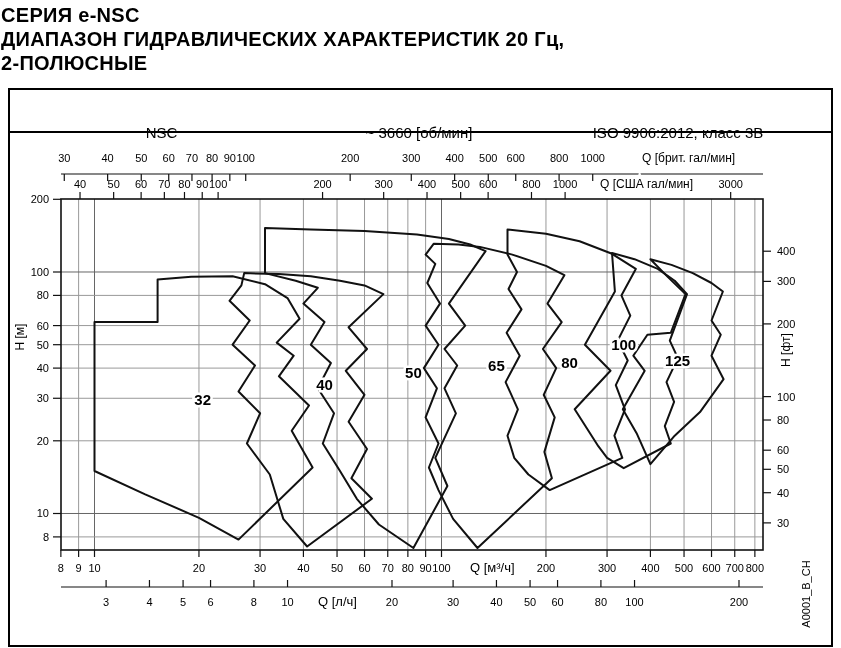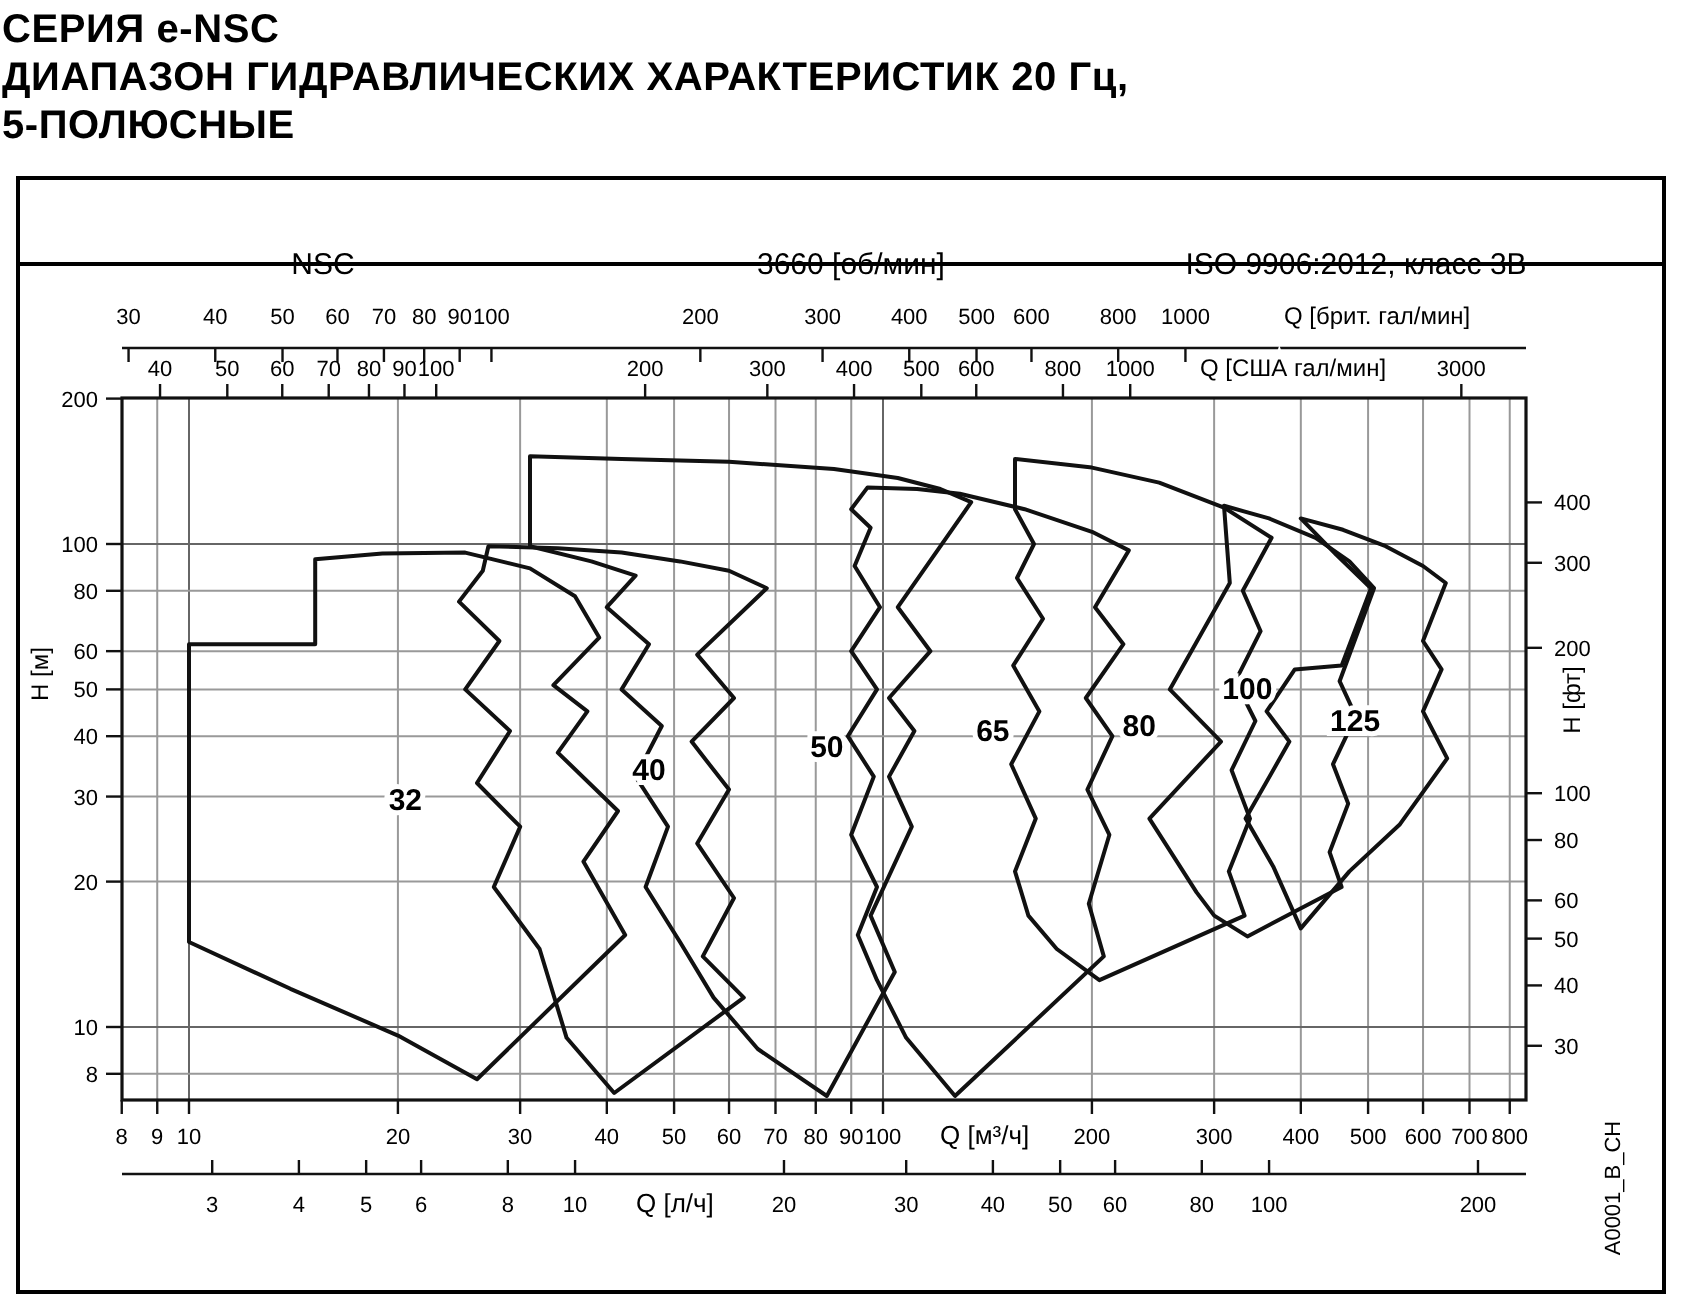--- a/index.html
+++ b/index.html
@@ -17,21 +17,21 @@
   #chart{display:block;width:821px;height:512px;}
   text{font-family:"Liberation Sans",sans-serif;}
 </style>
 </head>
 <body>
 
 <div class="page">
   <div class="titles">
     <div>СЕРИЯ e-NSC</div>
     <div>ДИАПАЗОН ГИДРАВЛИЧЕСКИХ ХАРАКТЕРИСТИК 20 Гц,</div>
-    <div>5-ПОЛЮСНЫЕ</div>
+    <div>2-ПОЛЮСНЫЕ</div>
   </div>
 
   <div class="frame">
     <div class="header-row">
       <div class="header-cell c1">NSC</div>
       <div class="header-cell c2">~ 3660 [об/мин]</div>
       <div class="header-cell c3">ISO 9906:2012, класс 3В</div>
     </div>
     <svg id="chart" viewBox="10 131 821 512" preserveAspectRatio="none">
         <line x1="78.62215077544573" y1="197" x2="78.62215077544573" y2="548" stroke="#999999" stroke-width="1"></line>

